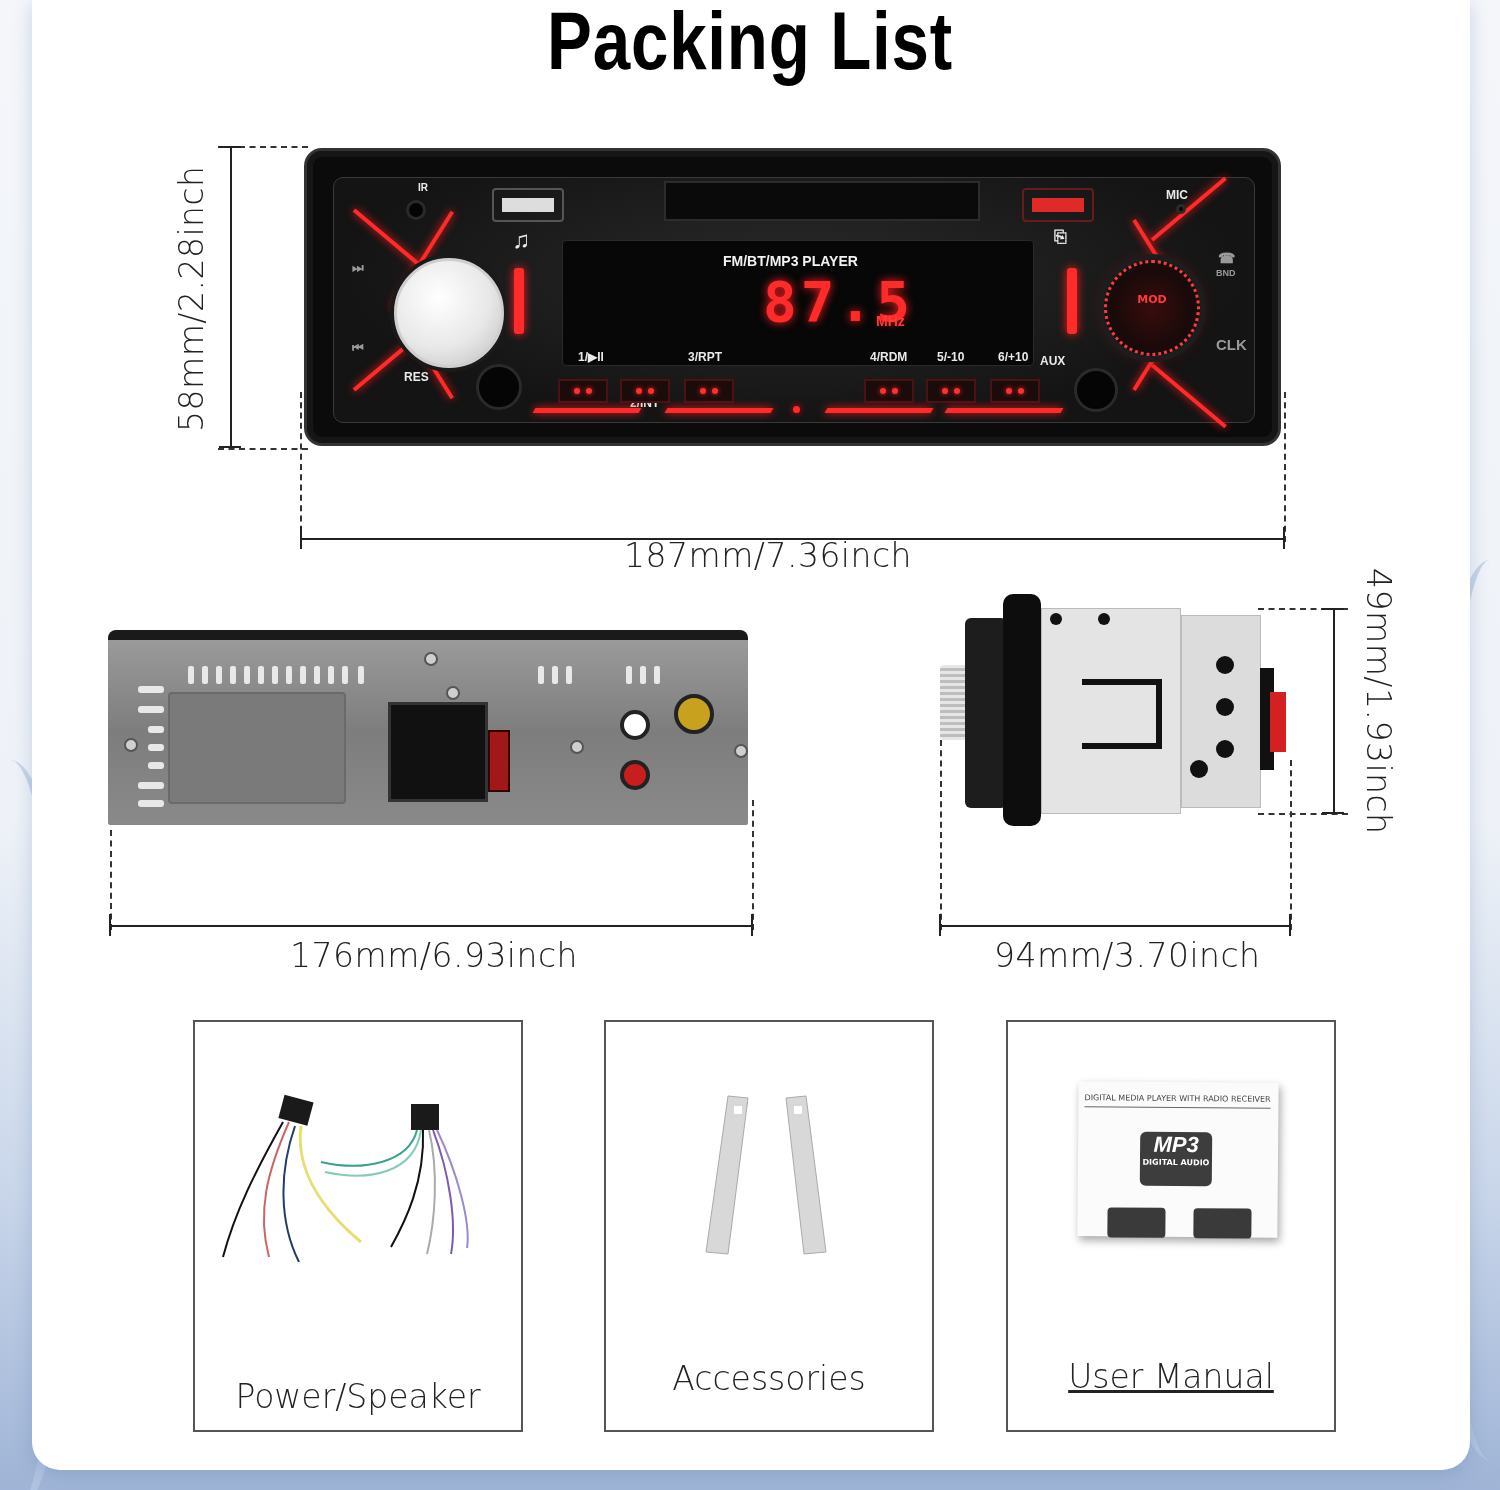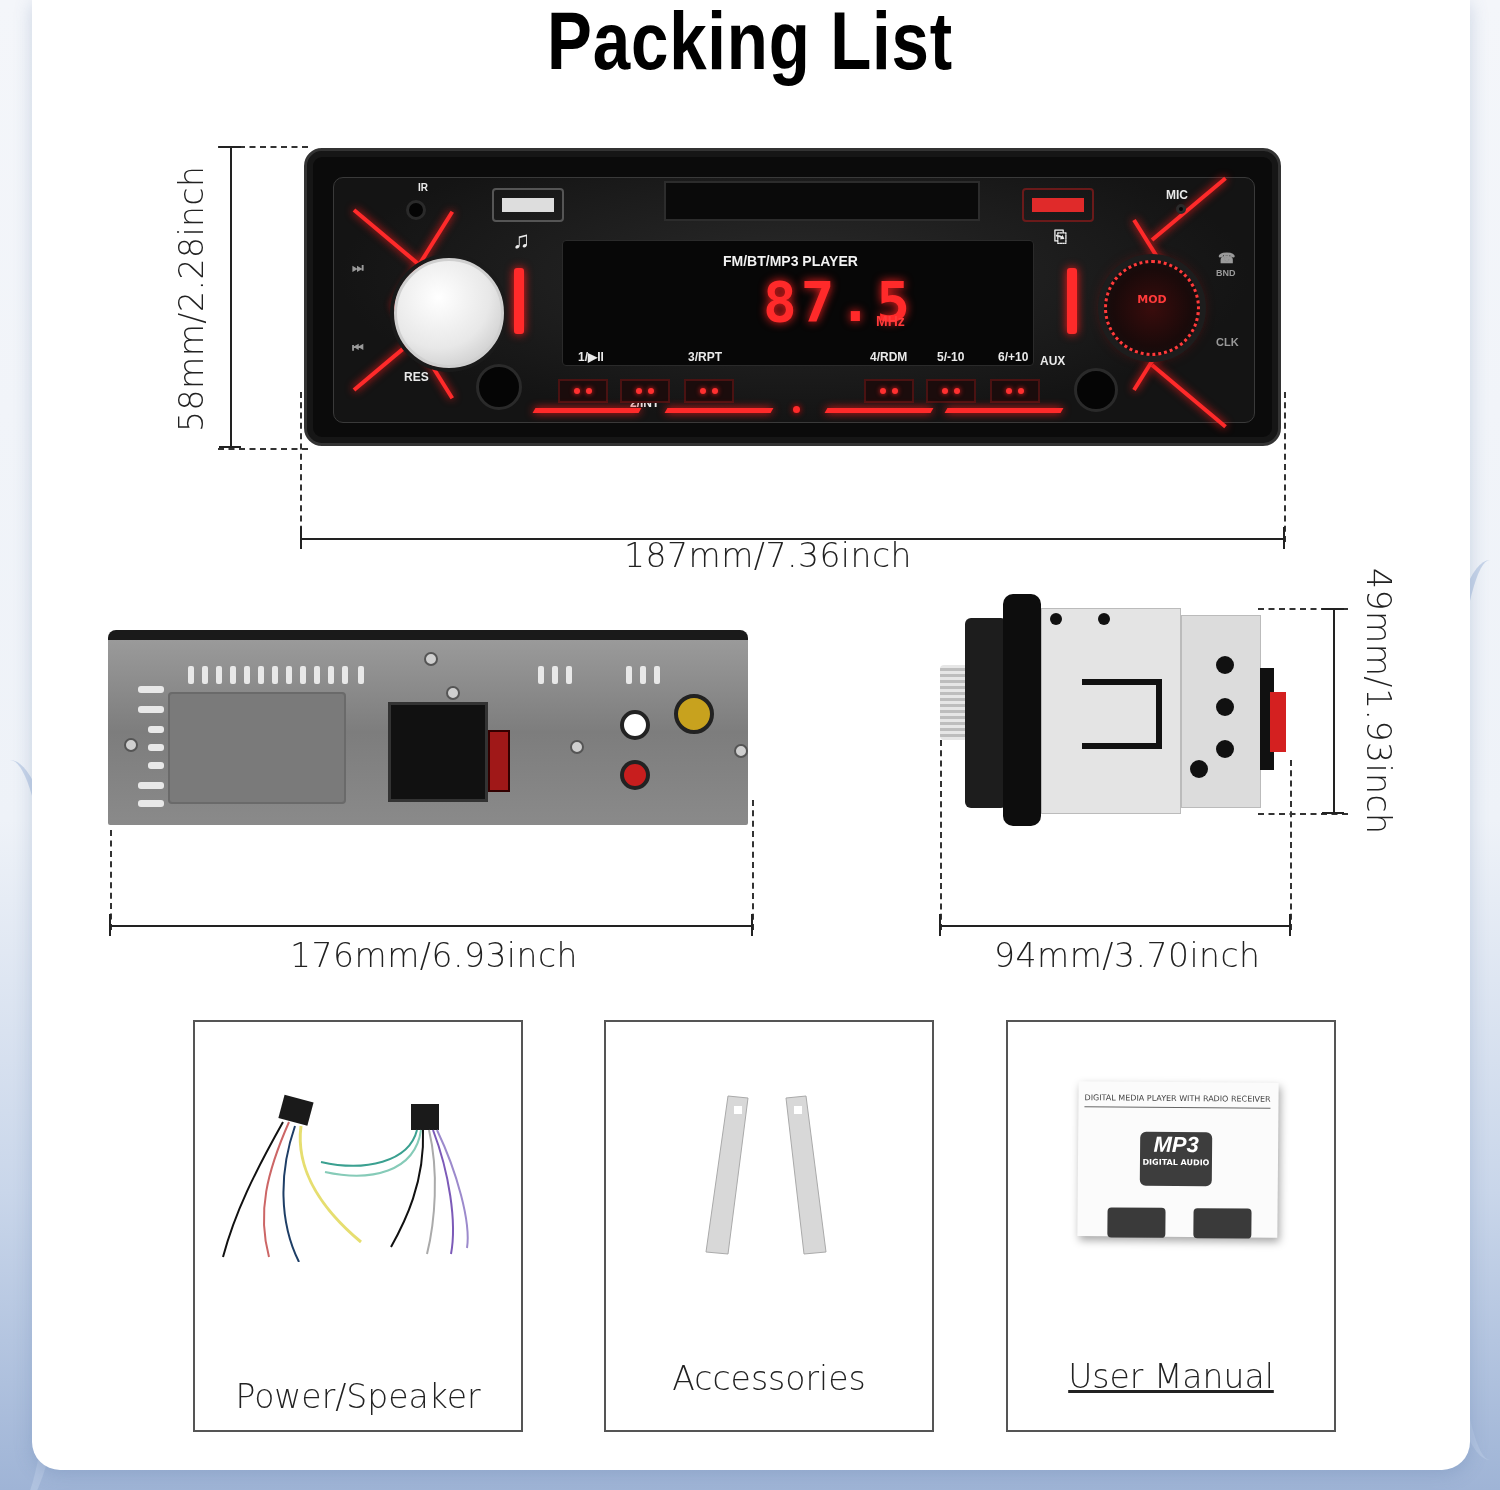--- a/index.html
+++ b/index.html
@@ -74,21 +74,21 @@
   .vbar { position: absolute; width: 10px; height: 66px; background: #ff2a2a; border-radius: 3px; box-shadow: 0 0 10px #ff1a1a; }
   .usb { position: absolute; width: 72px; height: 34px; border: 2px solid #555; border-radius: 4px; display: flex; align-items: center; justify-content: center; }
   .usb i { width: 52px; height: 14px; display: block; }
   .jack { position: absolute; width: 44px; height: 44px; border-radius: 50%; background: #050505; border: 3px solid #2a2a2a; }
   .mode-ring {
     position: absolute; left: 770px; top: 82px; width: 96px; height: 96px; border-radius: 50%;
     background: radial-gradient(circle, #3a0c0c 0%, #1a0a0a 60%, #111 100%);
     border: 3px dotted #ff3a3a; box-shadow: 0 0 0 6px #1d1d1d, 0 0 14px #801010;
   }
   .mode-ring b { position: absolute; left: 0; right: 0; top: 30px; text-align: center; color: #ff3a3a; font-size: 11px; }
-  .side-label { position: absolute; color: #9a9a9a; font-size: 11px; font-family: "Liberation Sans", sans-serif; font-weight: bold; }
+  .side-label { position: absolute; color: #9a9a9a; font-size: 15px; font-family: "Liberation Sans", sans-serif; font-weight: bold; }
 
   
   .rear {
     position: absolute; left: 108px; top: 630px; width: 640px; height: 195px;
     background: linear-gradient(180deg, #9a9a9a 0%, #7d7d7d 50%, #8a8a8a 100%);
     border-top: 10px solid #1a1a1a; border-radius: 8px 8px 2px 2px;
   }
   .rear-panel { position: absolute; left: 60px; top: 52px; width: 178px; height: 112px; border: 2px solid #6a6a6a; border-radius: 4px; background: #7a7a7a; }
   .vent { position: absolute; width: 6px; height: 18px; background: #e8e8e8; border-radius: 2px; }
   .hvent { position: absolute; width: 26px; height: 7px; background: #e8e8e8; border-radius: 3px; }

